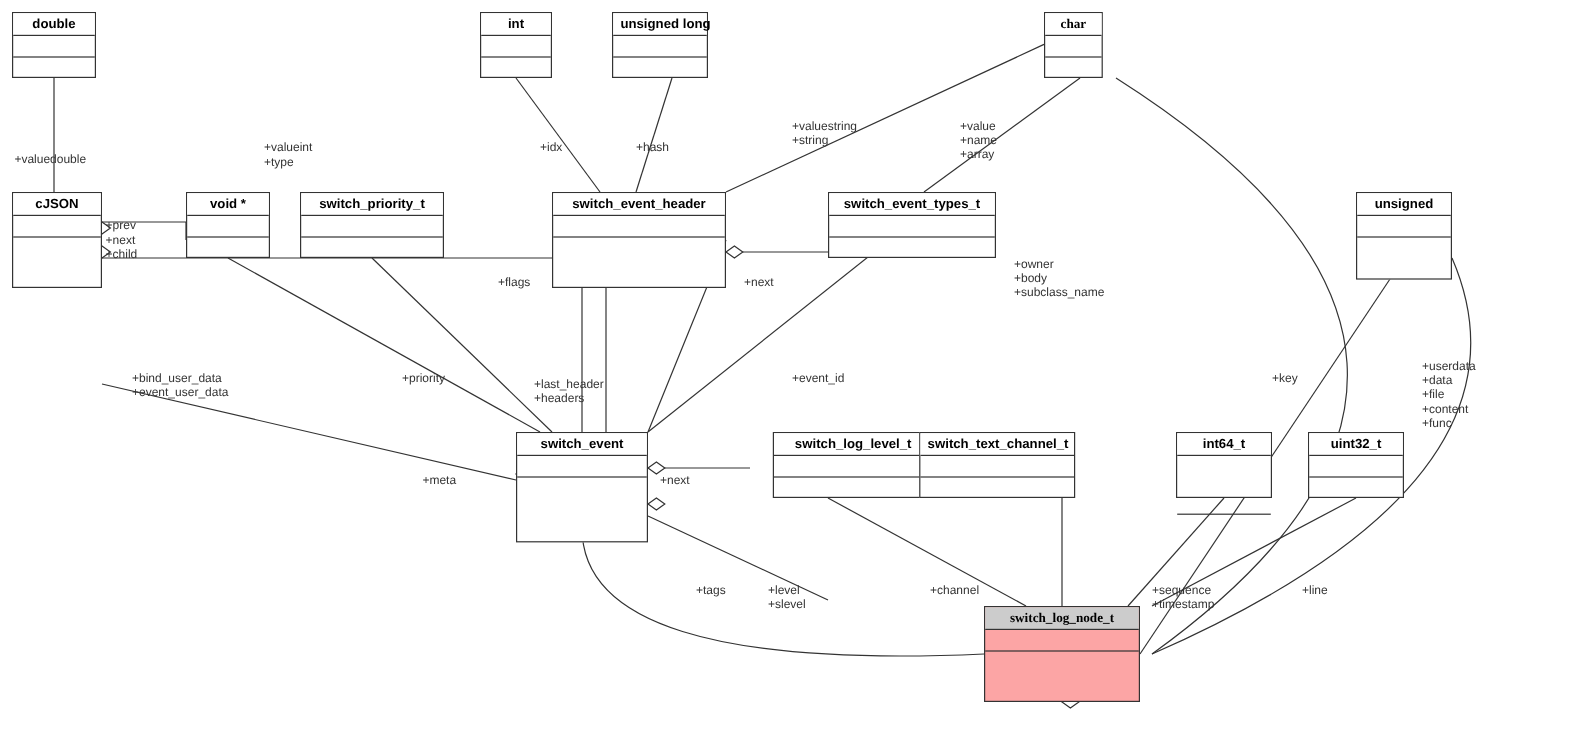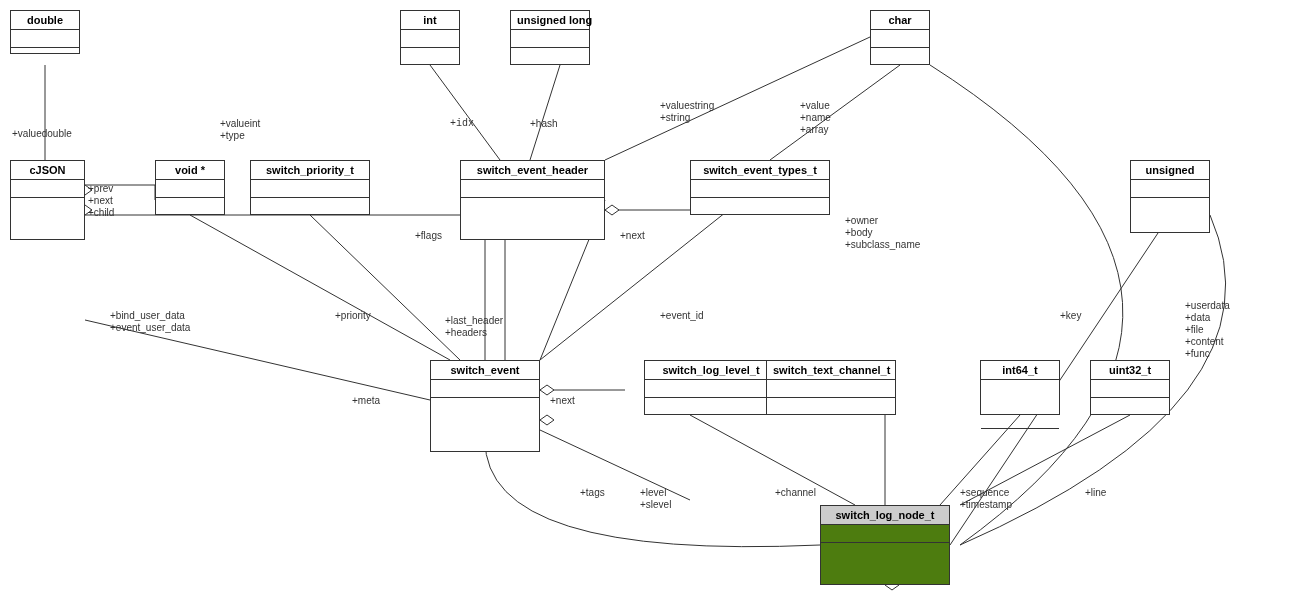--- a/index.html
+++ b/index.html
@@ -19,21 +19,22 @@
       background: #ffffff;
     }
     .uml-box {
       position: absolute;
       border: 1.5px solid #333;
       background: #ffffff;
       display: flex;
       flex-direction: column;
     }
     .uml-box.highlighted {
-      background: #4d7c0f;
+      background: #fca5a5;
+      font-family: Liberation Serif, serif;
     }
     .uml-box-title {
       border-bottom: 1.5px solid #333;
       padding: 3px 6px;
       font-weight: bold;
       text-align: center;
       background: #ffffff;
       white-space: nowrap;
     }
     .uml-box.highlighted .uml-box-title {
@@ -128,36 +129,36 @@
     <polygon points="430,395 437,390 444,395 437,400" fill="white" stroke="#333" stroke-width="1"></polygon>
     <polygon points="540,390 547,385 554,390 547,395" fill="white" stroke="#333" stroke-width="1"></polygon>
     <polygon points="540,420 547,415 554,420 547,425" fill="white" stroke="#333" stroke-width="1"></polygon>
 
     <polygon points="885,585 892,580 899,585 892,590" fill="white" stroke="#333" stroke-width="1"></polygon>
 
     <polygon points="485,360 480,370 490,370" fill="#333"></polygon>
   </svg>
 
   <div id="boxes-container">
-      <div class="uml-box" style="left: 10px; top: 10px; width: 70px; height: 44px;">
+      <div class="uml-box" style="left: 10px; top: 10px; width: 70px; height: 55px;">
         <div class="uml-box-title">double</div>
         <div class="uml-box-section"></div>
         <div class="uml-box-section"></div>
       </div>
       <div class="uml-box" style="left: 400px; top: 10px; width: 60px; height: 55px;">
         <div class="uml-box-title">int</div>
         <div class="uml-box-section"></div>
         <div class="uml-box-section"></div>
       </div>
       <div class="uml-box" style="left: 510px; top: 10px; width: 80px; height: 55px;">
         <div class="uml-box-title">unsigned long</div>
         <div class="uml-box-section"></div>
         <div class="uml-box-section"></div>
       </div>
-      <div class="uml-box" style="left: 870px; top: 10px; width: 60px; height: 55px;">
+      <div class="uml-box" style="left: 870px; top: 10px; width: 49px; height: 55px; font-family: Liberation Serif, serif;">
         <div class="uml-box-title">char</div>
         <div class="uml-box-section"></div>
         <div class="uml-box-section"></div>
       </div>
       <div class="uml-box" style="left: 10px; top: 160px; width: 75px; height: 80px;">
         <div class="uml-box-title">cJSON</div>
         <div class="uml-box-section"></div>
         <div class="uml-box-section"></div>
       </div>
       <div class="uml-box" style="left: 155px; top: 160px; width: 70px; height: 55px;">
@@ -214,21 +215,21 @@
         <div class="uml-box-title">switch_log_node_t</div>
         <div class="uml-box-section"></div>
         <div class="uml-box-section"></div>
       </div>
     </div>
 
   <div id="labels-container">
       <div class="label" style="left: 12px; top: 128px;">+valuedouble</div>
       <div class="label" style="left: 220px; top: 118px;">+valueint</div>
       <div class="label" style="left: 220px; top: 130px;">+type</div>
-      <div class="label" style="left: 450px; top: 118px; font-family: Liberation Mono, monospace;">+idx</div>
+      <div class="label" style="left: 450px; top: 118px;">+idx</div>
       <div class="label" style="left: 530px; top: 118px;">+hash</div>
       <div class="label" style="left: 660px; top: 100px;">+valuestring</div>
       <div class="label" style="left: 660px; top: 112px;">+string</div>
       <div class="label" style="left: 800px; top: 100px;">+value</div>
       <div class="label" style="left: 800px; top: 112px;">+name</div>
       <div class="label" style="left: 800px; top: 124px;">+array</div>
       <div class="label" style="left: 88px; top: 183px;">+prev</div>
       <div class="label" style="left: 88px; top: 195px;">+next</div>
       <div class="label" style="left: 88px; top: 207px;">+child</div>
       <div class="label" style="left: 415px; top: 230px;">+flags</div>

